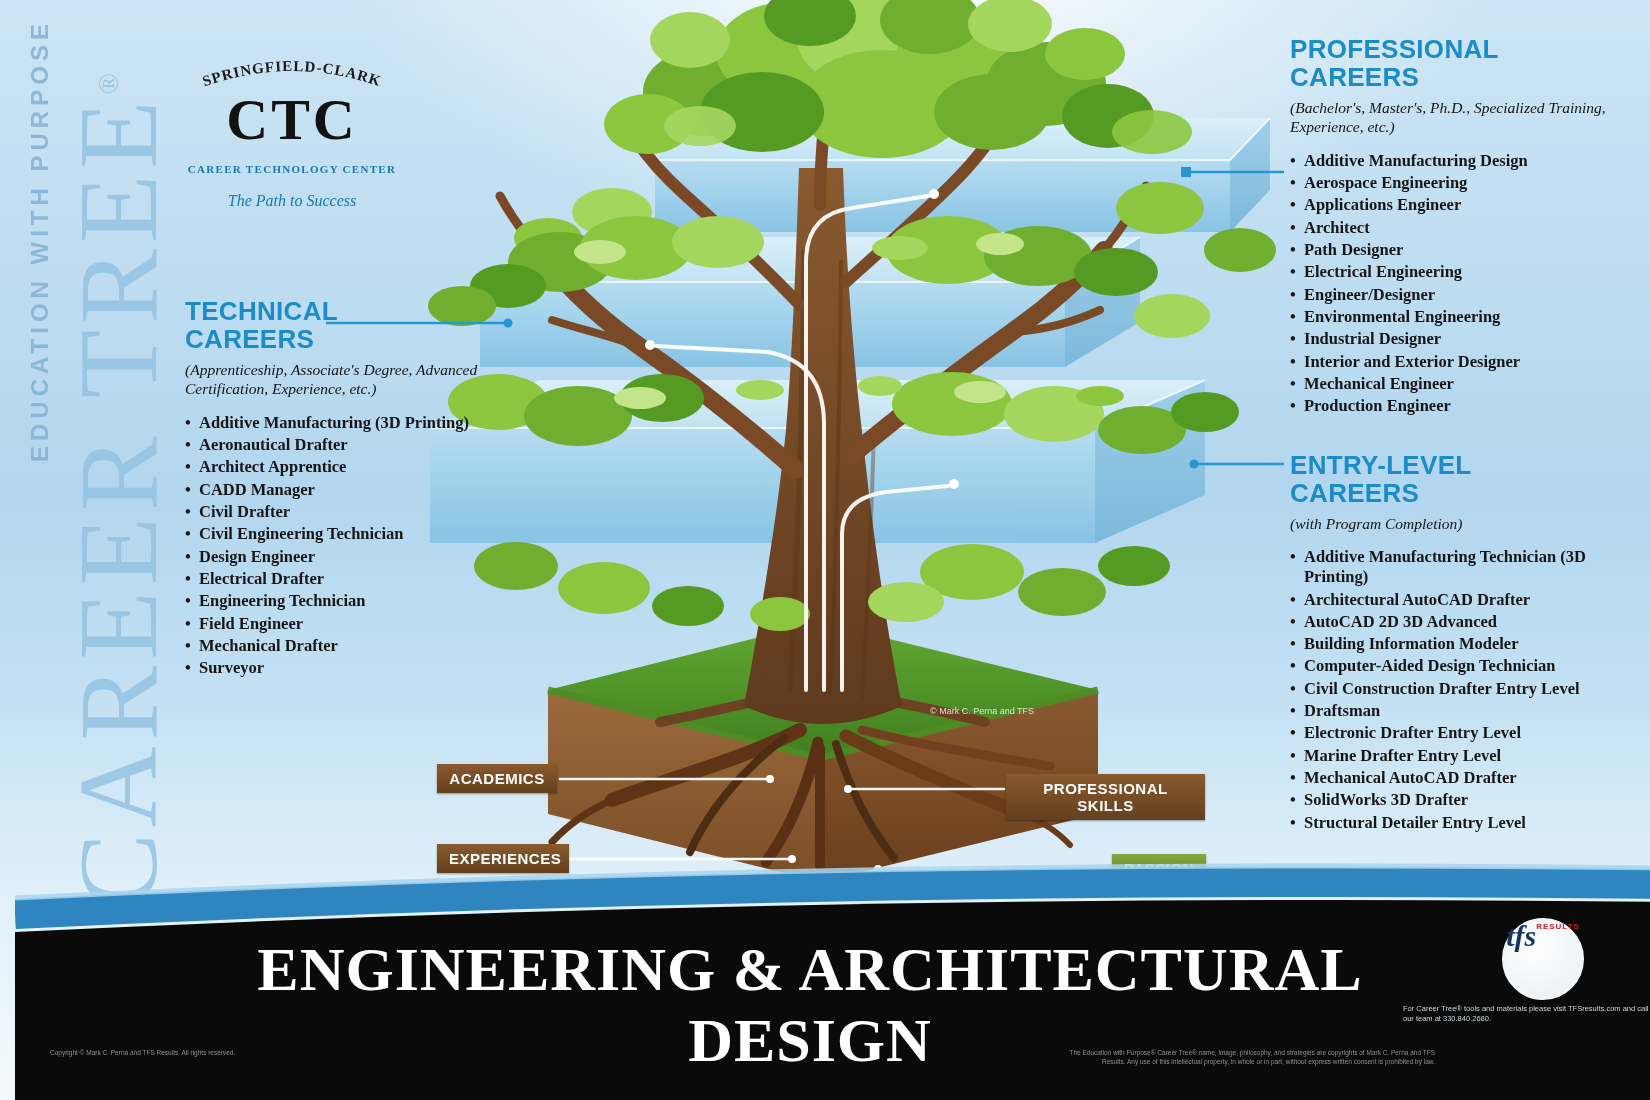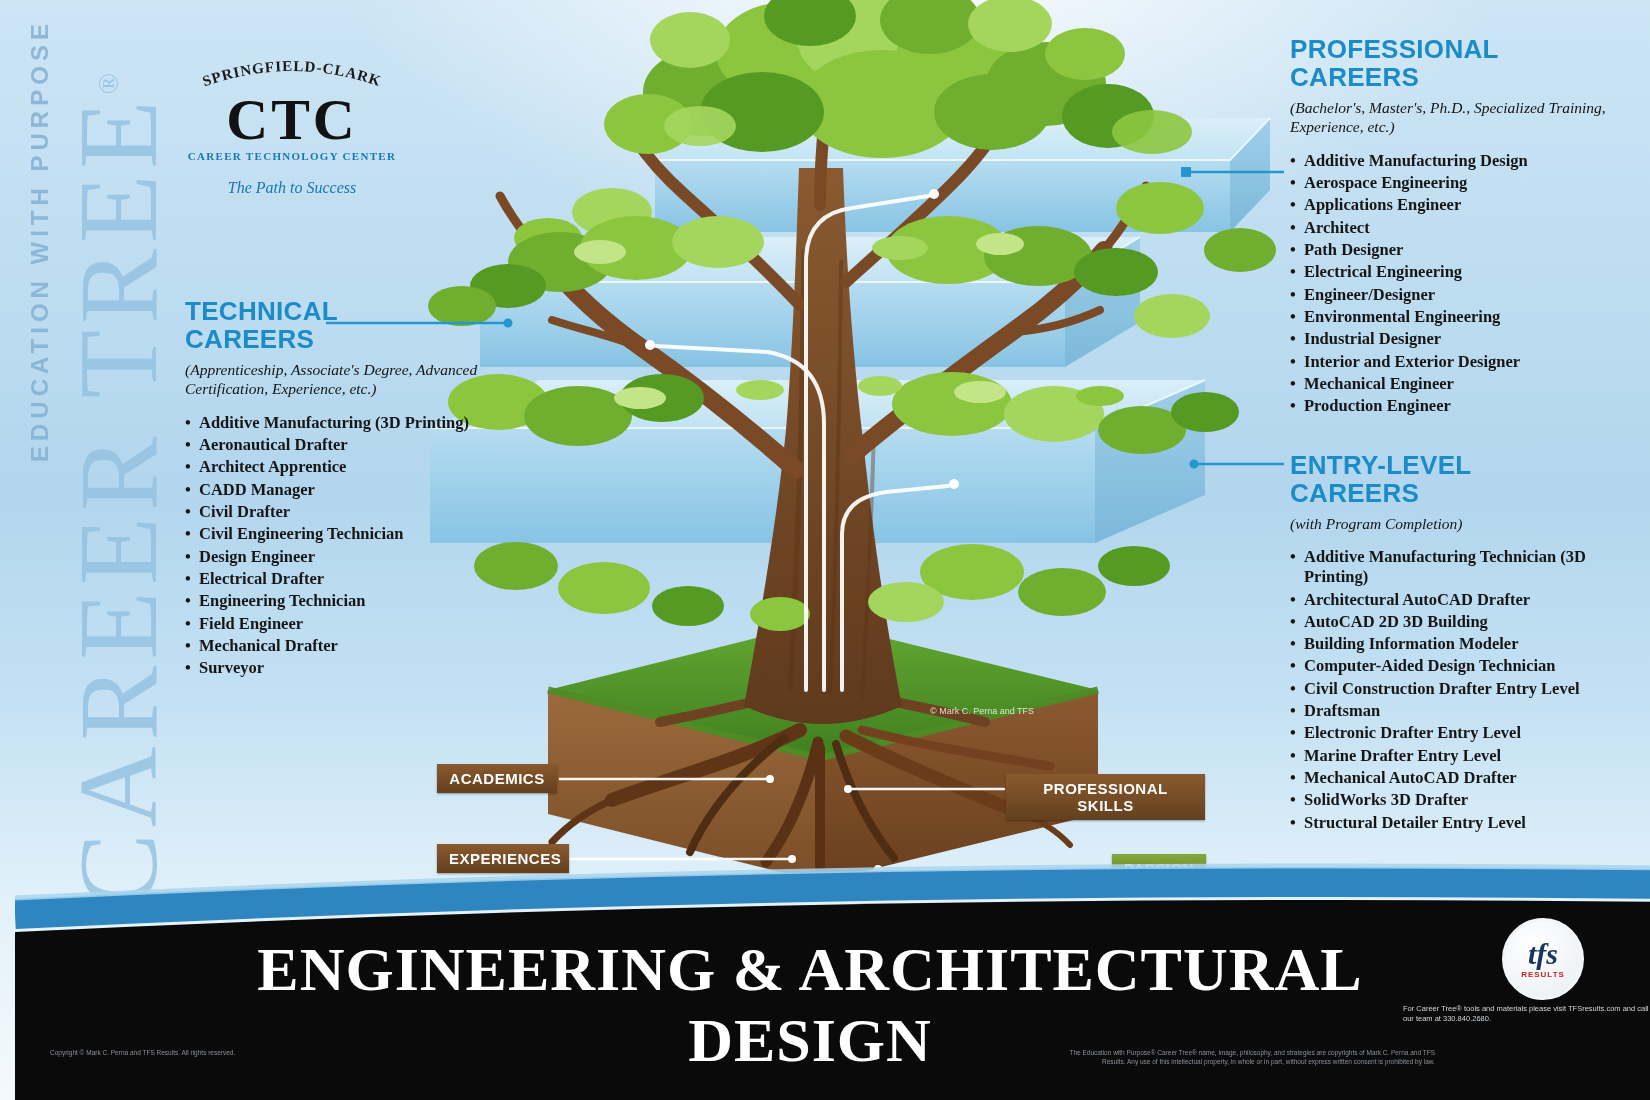--- a/index.html
+++ b/index.html
@@ -12,21 +12,21 @@
   }
   .abs{position:absolute;}
   
   .vt{position:absolute; transform-origin:0 0; transform:rotate(-90deg); white-space:nowrap;}
   .vt-small{left:26px; top:462px; font-size:24px; letter-spacing:5px; font-weight:600; color:rgba(134,178,212,.9);}
   .vt-big{left:54px; top:908px; font-family:"Liberation Serif",serif; font-size:112px; letter-spacing:6px; color:rgba(146,193,224,.82);}
   .vt-big sup{font-size:28px; vertical-align:super;}
   
   .logo{left:183px; top:50px; width:218px; text-align:center;}
   .logo .ctc{font-family:"Liberation Serif",serif; font-weight:700; font-size:58px; letter-spacing:3px; color:#121212; line-height:.95; margin-top:-4px;}
-  .logo .center-name{font-family:"Liberation Serif",serif; font-weight:700; font-size:11px; letter-spacing:1.3px; color:#1478b4; margin-top:3px;}
+  .logo .center-name{font-family:"Liberation Serif",serif; font-weight:700; font-size:11px; letter-spacing:1.3px; color:#1478b4; margin-top:16px;}
   .logo .tagline{font-family:"Liberation Serif",serif; font-style:italic; font-size:16px; color:#1478b4; margin-top:17px;}
   
   .section h2{margin:0; font-size:26px; line-height:1.06; letter-spacing:.3px; color:#1b8cc7; font-weight:800;}
   .section .sub{font-family:"Liberation Serif",serif; font-style:italic; font-size:15.5px; color:#141414; line-height:1.25; margin-top:7px;}
   .section ul{list-style:none; margin:14px 0 0 0; padding:0;}
   .section li{position:relative; padding-left:14px; font-family:"Liberation Serif",serif; font-weight:700; font-size:16.5px; color:#161616; line-height:1.2; margin-bottom:2.5px;}
   .section li::before{content:"\2022"; position:absolute; left:0;}
   .sec-tech{left:185px; top:286px; width:310px;}
   .sec-tech h2{width:210px;margin-top:12px;}
   .sec-prof{left:1290px; top:36px; width:345px;}
@@ -48,21 +48,21 @@
   .rt{fill:none; stroke-linecap:round;}
   .wl{stroke:#ffffff; fill:none; stroke-linecap:round; stroke-width:4; opacity:.93;}
   .wl2{stroke:#ffffff; fill:none; stroke-linecap:round; stroke-width:2.5; opacity:.95;}
   .bl{stroke:#2596cf; stroke-width:2.5;}
   
   .footer{left:15px; top:850px; width:1450px; height:250px;}
   .footer-title{position:absolute; left:120px; top:84px; width:1350px; text-align:center;
     font-family:"Liberation Serif",serif; font-weight:700; font-size:62px; letter-spacing:1px; color:#ffffff;}
   .tfs{position:absolute; left:1487px; top:68px; width:76px; height:76px; border-radius:50%;
     background:radial-gradient(circle at 38% 32%, #ffffff, #e9eef2); border:3px solid #f2f6f8;
-    display:flex; flex-direction:column; align-items:center; justify-content:center;}
+    display:flex; flex-direction:row; align-items:flex-start; justify-content:center;}
   .tfs .tfs-word{font-family:"Liberation Serif",serif; font-style:italic; font-weight:700; font-size:30px; color:#15355e; line-height:1;}
   .tfs .tfs-sub{font-size:8px; font-weight:700; letter-spacing:1px; color:#cc2127; margin-top:1px;}
   .tfs-note{position:absolute; left:1388px; top:154px; width:252px; font-size:7.5px; line-height:1.35; color:#cfd6da;}
   .fineprint{position:absolute; top:198px; font-size:6.5px; line-height:1.4; color:#8b9298;}
   .fp-left{left:35px; width:260px;}
   .fp-right{right:30px; width:370px; text-align:right;}
 </style>
 </head>
 <body>
 
@@ -299,21 +299,21 @@
         <li>Production Engineer</li>
       </ul>
   </div>
 
   <div class="abs section sec-entry">
     <h2>ENTRY-LEVEL CAREERS</h2>
     <div class="sub">(with Program Completion)</div>
     <ul>
         <li>Additive Manufacturing Technician (3D Printing)</li>
         <li>Architectural AutoCAD Drafter</li>
-        <li>AutoCAD 2D 3D Building</li>
+        <li>AutoCAD 2D 3D Advanced</li>
         <li>Building Information Modeler</li>
         <li>Computer-Aided Design Technician</li>
         <li>Civil Construction Drafter Entry Level</li>
         <li>Draftsman</li>
         <li>Electronic Drafter Entry Level</li>
         <li>Marine Drafter Entry Level</li>
         <li>Mechanical AutoCAD Drafter</li>
         <li>SolidWorks 3D Drafter</li>
         <li>Structural Detailer Entry Level</li>
       </ul>

